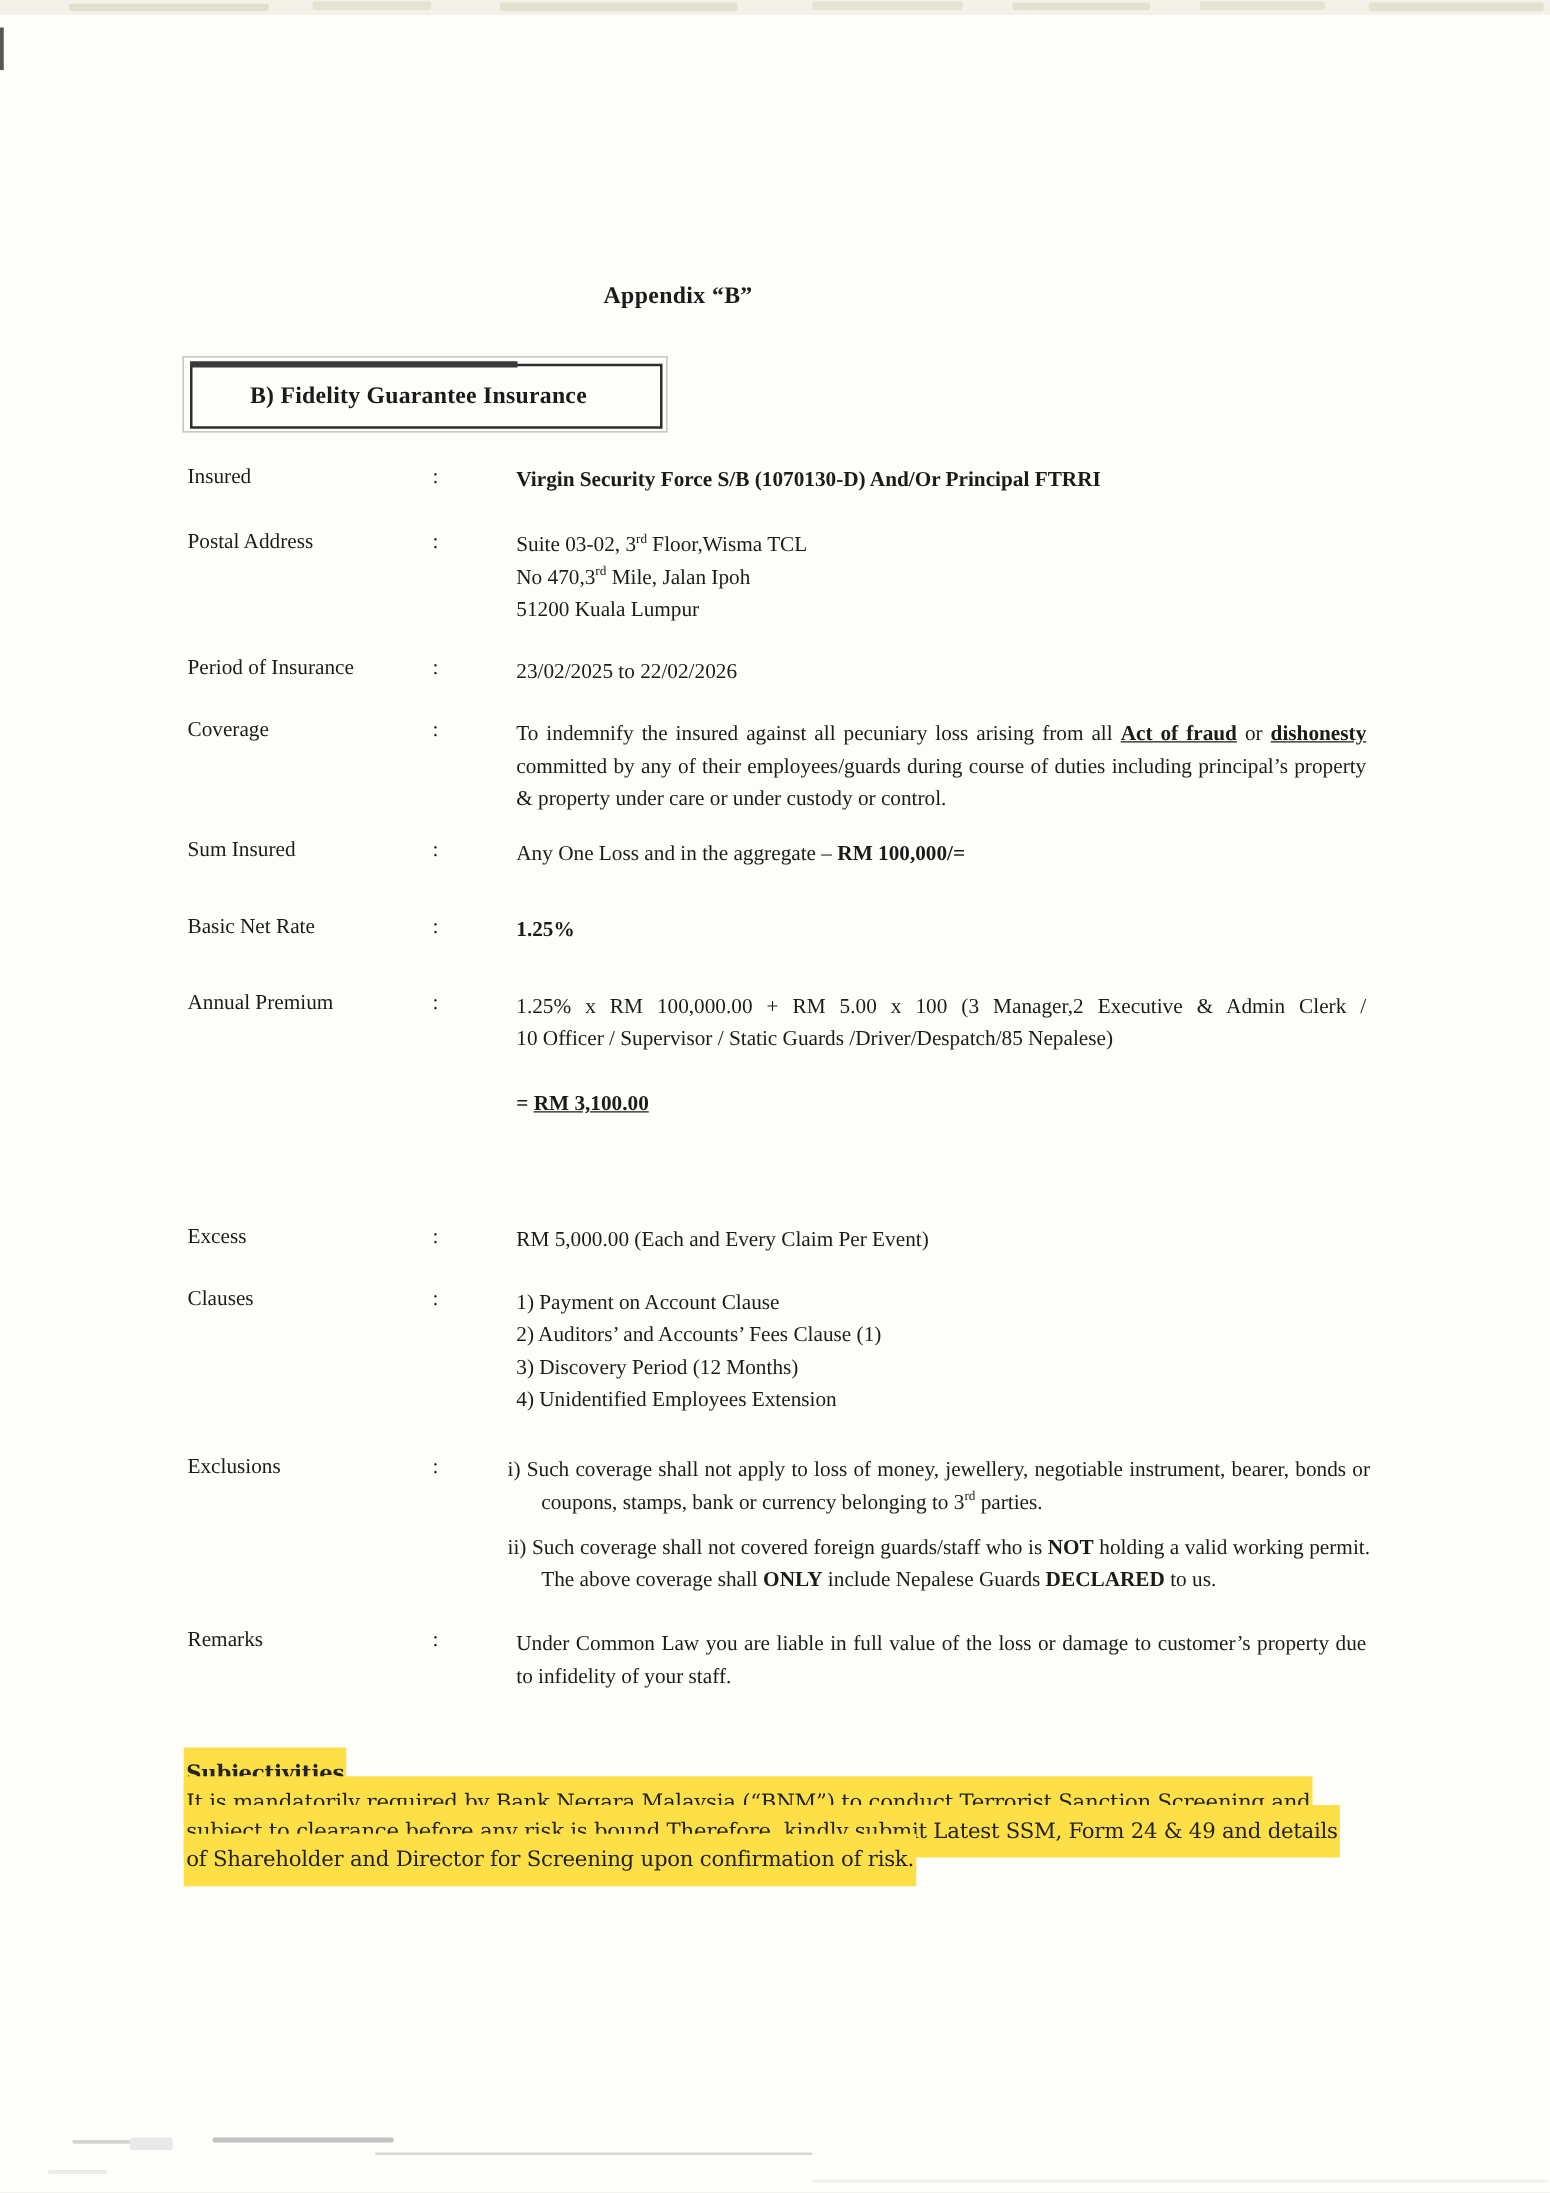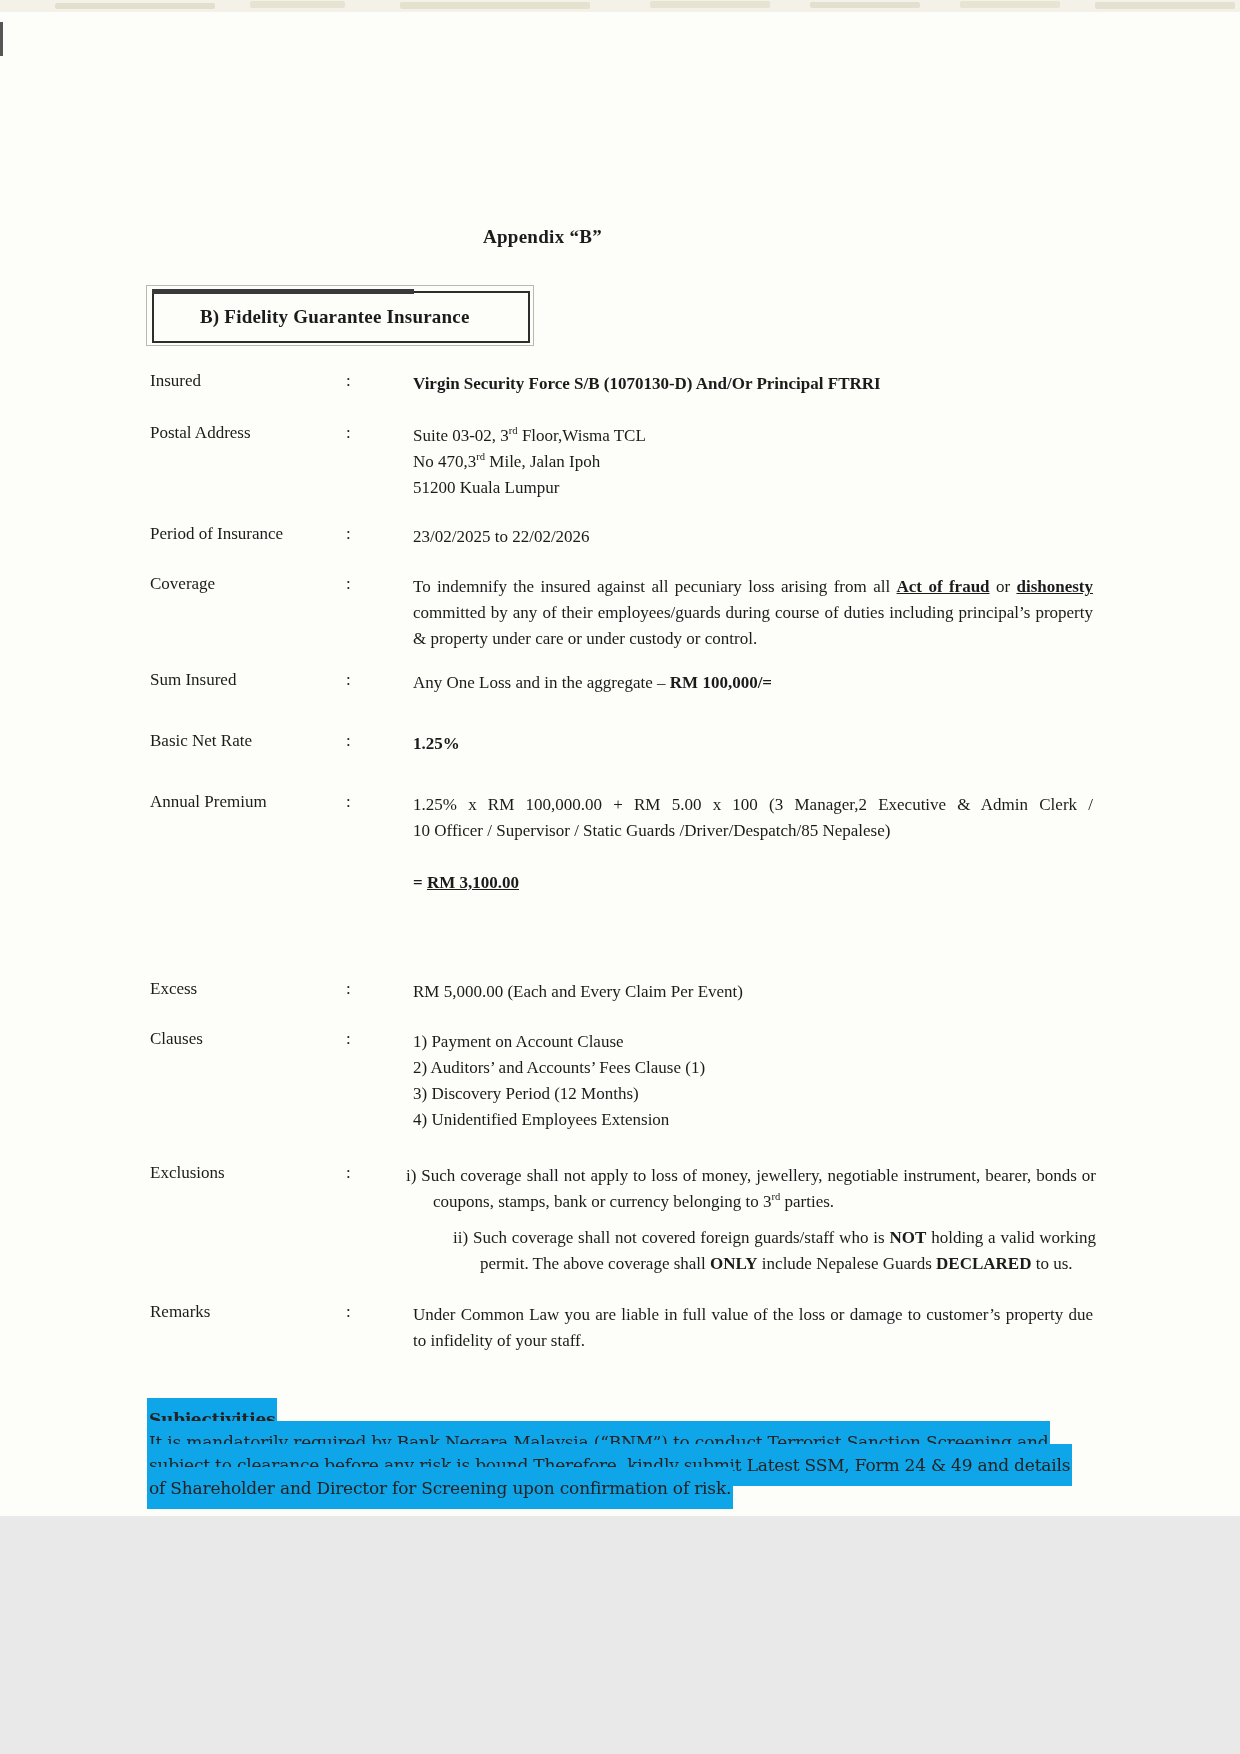--- a/index.html
+++ b/index.html
@@ -1,19 +1,19 @@
 <!DOCTYPE html>
 <html><head>
 <meta charset="utf-8">
 <style>
   * { margin:0; padding:0; box-sizing:border-box; }
   html,body { background:#e9e9e9; }
   .page {
     position:relative;
-    width:1240px; height:1516px;
+    width:1240px; height:1754px;
     margin:0 auto;
     background:#fdfdfa;
     color:#1b1b1b;
     font-family:"Liberation Serif", serif;
     overflow:hidden;
   }
   
   .scan-strip-top {
     position:absolute; left:0; top:0; width:1240px; height:12px;
     background:#f3f1e8;
@@ -60,21 +60,21 @@
   .gap-line { height:26px; }
 
   .subjectivities {
     position:absolute; left:147px; top:1408px; width:938px;
     font-family:"DejaVu Serif", serif;
     font-size:17px; line-height:23px;
     letter-spacing:-0.2px;
     color:#232323;
   }
   .subjectivities .head { font-weight:bold; font-size:17px; }
-  .hl { background:#0ea5e9; box-decoration-break:clone; -webkit-box-decoration-break:clone; padding:11px 2px;text-align:center; }
+  .hl { background:#fde047; box-decoration-break:clone; -webkit-box-decoration-break:clone; padding:11px 2px;text-align:center; }
 </style>
 </head>
 <body>
 
 <div class="page">
 
   <div class="scan-strip-top"></div>
   <div class="smudge" style="left:55px; top:3px; width:160px; height:6px; background:#e2dfcc;"></div>
   <div class="smudge" style="left:250px; top:1px; width:95px; height:7px; background:#e6e3d2;"></div>
   <div class="smudge" style="left:400px; top:2px; width:190px; height:7px; background:#e4e1cf;"></div>
@@ -168,21 +168,21 @@
     </div>
   </div>
 
   <div class="row" style="top:1163px;">
     <span class="lbl">Exclusions</span>
     <span class="colon">:</span>
     <div class="val" style="left:406px; width:690px;">
       <div class="just hang">
         <span>i) </span><span>Such coverage shall not apply to loss of money, jewellery, negotiable instrument, bearer, bonds or coupons, stamps, bank or currency belonging to 3</span><sup>rd</sup><span> parties.</span>
       </div>
-      <div class="just hang" style="margin-top:10px;margin-left:47px;">
+      <div class="just hang" style="margin-top:10px;">
         <span>ii) </span><span>Such coverage shall not covered foreign guards/staff who is </span><span class="bold">NOT</span><span> holding a valid working permit. The above coverage shall </span><span class="bold">ONLY</span><span> include Nepalese Guards </span><span class="bold">DECLARED</span><span> to us.</span>
       </div>
     </div>
   </div>
 
   <div class="row" style="top:1302px;">
     <span class="lbl">Remarks</span>
     <span class="colon">:</span>
     <div class="val just">Under Common Law you are liable in full value of the loss or damage to customer’s property due to infidelity of your staff.</div>
   </div>

